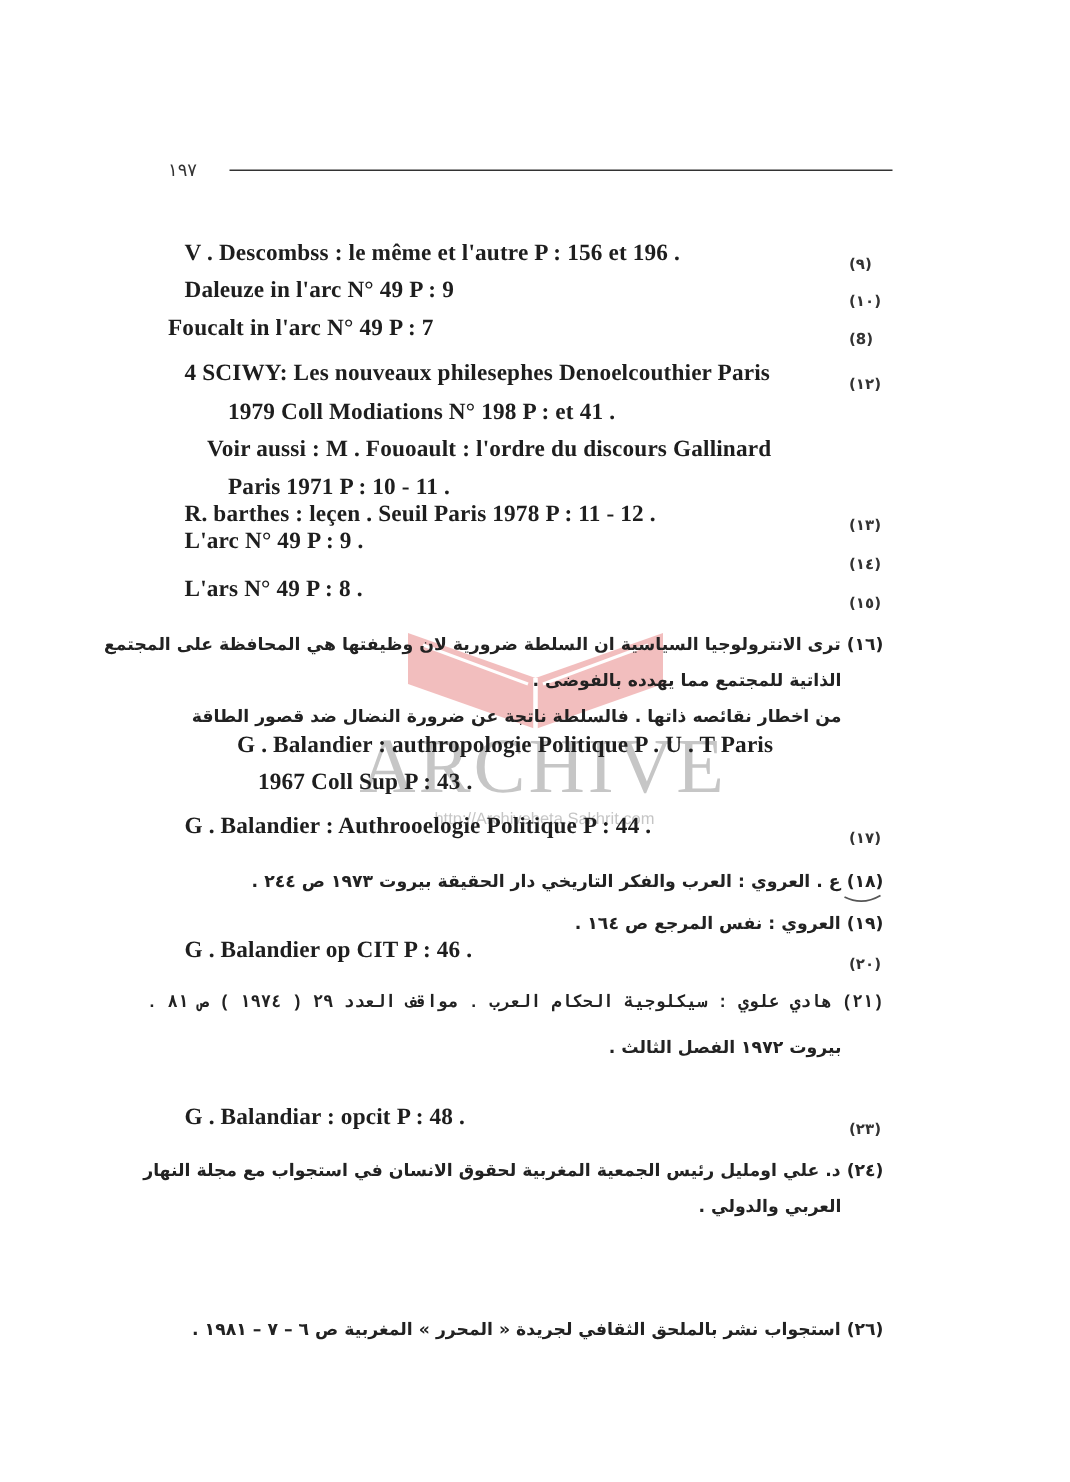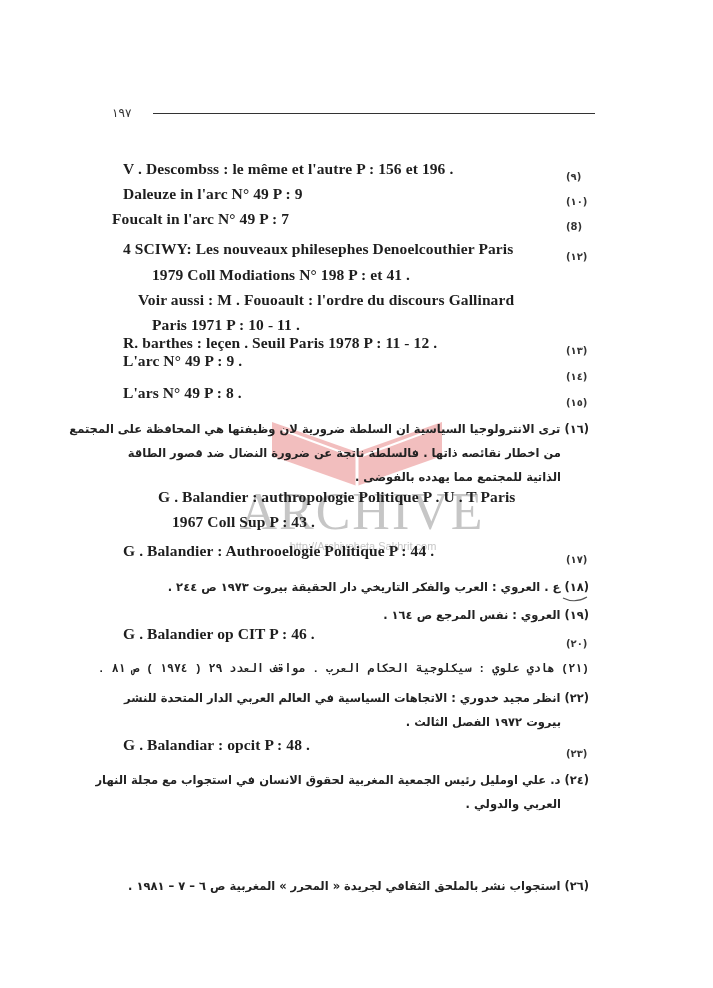--- a/index.html
+++ b/index.html
@@ -97,43 +97,42 @@
   <div class="marker" style="top:345px;">(١٣)</div>
 
   <div class="latin" style="left:123px; top:352px;">L'arc N° 49 P : 9 .</div>
   <div class="marker" style="top:371px;">(١٤)</div>
 
   <div class="latin" style="left:123px; top:384px;">L'ars N° 49 P : 8 .</div>
   <div class="marker" style="top:397px;">(١٥)</div>
 
   <div class="arabic" style="top:417px;">
     <span style="display:block;">(١٦) ترى الانترولوجيا السياسية ان السلطة ضرورية لان وظيفتها هي المحافظة على المجتمع</span>
+    <span class="indent">الذاتية للمجتمع مما يهدده بالفوضى .</span>
     <span class="indent">من اخطار نقائصه ذاتها . فالسلطة ناتجة عن ضرورة النضال ضد قصور الطاقة</span>
-    <span class="indent">الذاتية للمجتمع مما يهدده بالفوضى .</span>
   </div>
   <div class="latin" style="left:158px; top:488px;">G . Balandier : authropologie Politique P . U . T Paris</div>
   <div class="latin" style="left:172px; top:513px;">1967 Coll Sup P : 43 .</div>
 
   <div class="latin" style="left:123px; top:542px;">G . Balandier : Authrooelogie Politique P : 44 .</div>
   <div class="marker" style="top:554px;">(١٧)</div>
 
   <div class="arabic" style="top:575px;">(١٨) ع . العروي : العرب والفكر التاريخي دار الحقيقة بيروت ١٩٧٣ ص ٢٤٤ .</div>
   <svg class="squiggle" viewBox="0 0 26 8">
     <path d="M1 2 Q13 8 25 1" stroke="#555" stroke-width="1.2" fill="none"></path>
   </svg>
 
   <div class="arabic" style="top:603px;">(١٩) العروي : نفس المرجع ص ١٦٤ .</div>
 
   <div class="latin" style="left:123px; top:625px;">G . Balandier op CIT P : 46 .</div>
   <div class="marker" style="top:638px;">(٢٠)</div>
 
   <div class="arabic" style="top:657px;font-family:Liberation Mono, monospace;">(٢١) هادي علوي : سيكلوجية الحكام العرب . مواقف العدد ٢٩ ( ١٩٧٤ ) ص ٨١ .</div>
 
   <div class="arabic" style="top:686px;">
-    <span style="display:block;">(٢٢) انظر مجيد خدوري : الاتجاهات السياسية في العالم العربي الدار المتحدة للنشر</span>
     <span class="indent">بيروت ١٩٧٢ الفصل الثالث .</span>
   </div>
 
   <div class="latin" style="left:123px; top:736px;">G . Balandiar : opcit P : 48 .</div>
   <div class="marker" style="top:748px;">(٢٣)</div>
 
   <div class="arabic" style="top:768px;">
     <span style="display:block;">(٢٤) د. علي اومليل رئيس الجمعية المغربية لحقوق الانسان في استجواب مع مجلة النهار</span>
     <span class="indent">العربي والدولي .</span>
   </div>

